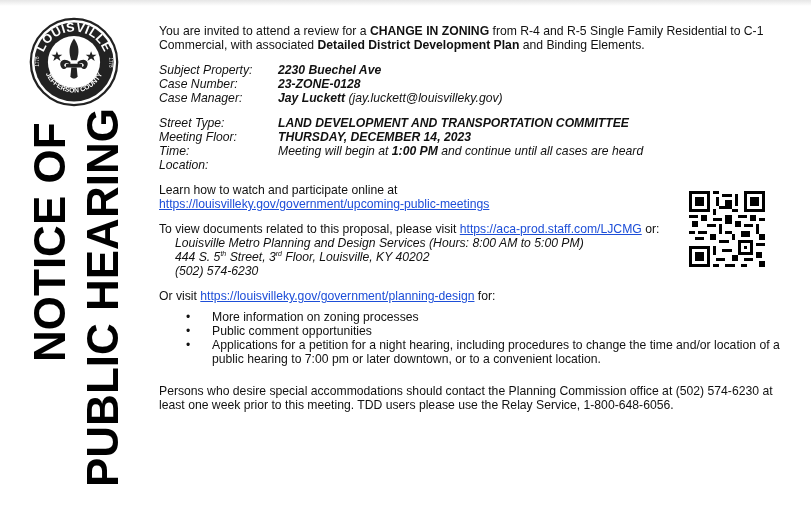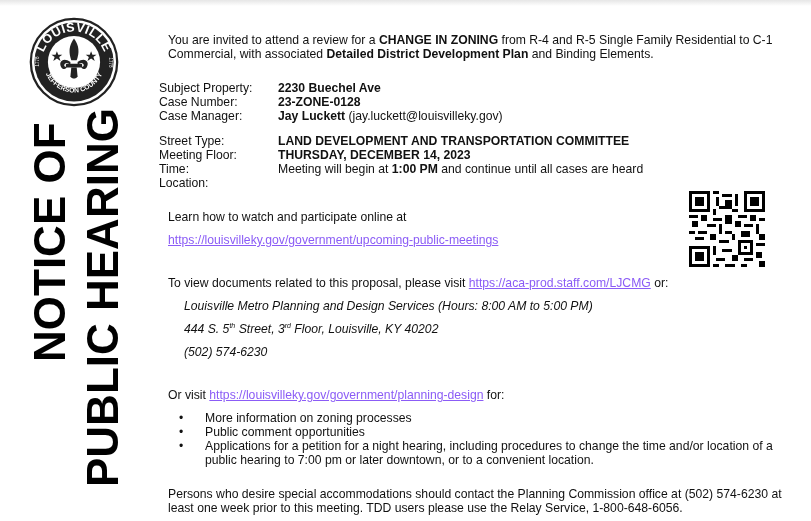--- a/index.html
+++ b/index.html
@@ -15,27 +15,27 @@
   .logo { position: absolute; left: 29px; top: 17px; width: 90px; height: 90px; }
   .vtitle {
     position: absolute; font-family: "Liberation Sans", sans-serif; font-weight: 700;
     font-size: 44px; letter-spacing: 0px; white-space: nowrap; color: #000;
     transform-origin: 0 0; transform: rotate(-90deg); line-height: 1;
   }
   .vt1 { left: 28px; top: 362px; }
   .vt2 { left: 81px; top: 487px; }
 
   .content { position: absolute; left: 159px; top: 24px; width: 640px; font-size: 12.2px; line-height: 14px; }
-  .p { margin: 9px; }
+  .p { margin: 0; }
   .b { font-weight: 700; }
-  a.link { color: #8b5cf6; text-decoration: underline; }
-  .kv { display: grid; grid-template-columns: 119px auto; }
+  a.link { color: #1d4ed8; text-decoration: underline; }
+  .kv { display: grid; grid-template-columns: 119px auto; font-style: italic; }
   .sp { height: 11px; }
   .indent { padding-left: 16px; font-style: italic; }
-  ul.bullets { margin: 0; padding: 0; list-style: none; }
+  ul.bullets { margin: 7px; padding: 0; list-style: none; }
   ul.bullets li { position: relative; padding-left: 46px; }
   ul.bullets li::before { content: "\2022"; position: absolute; left: 20px; top: 0; }
 
   .qr { position: absolute; left: 689px; top: 191px; width: 76px; height: 76px; }
 </style>
 </head>
 <body>
 
 <div class="topshade"></div>
 

